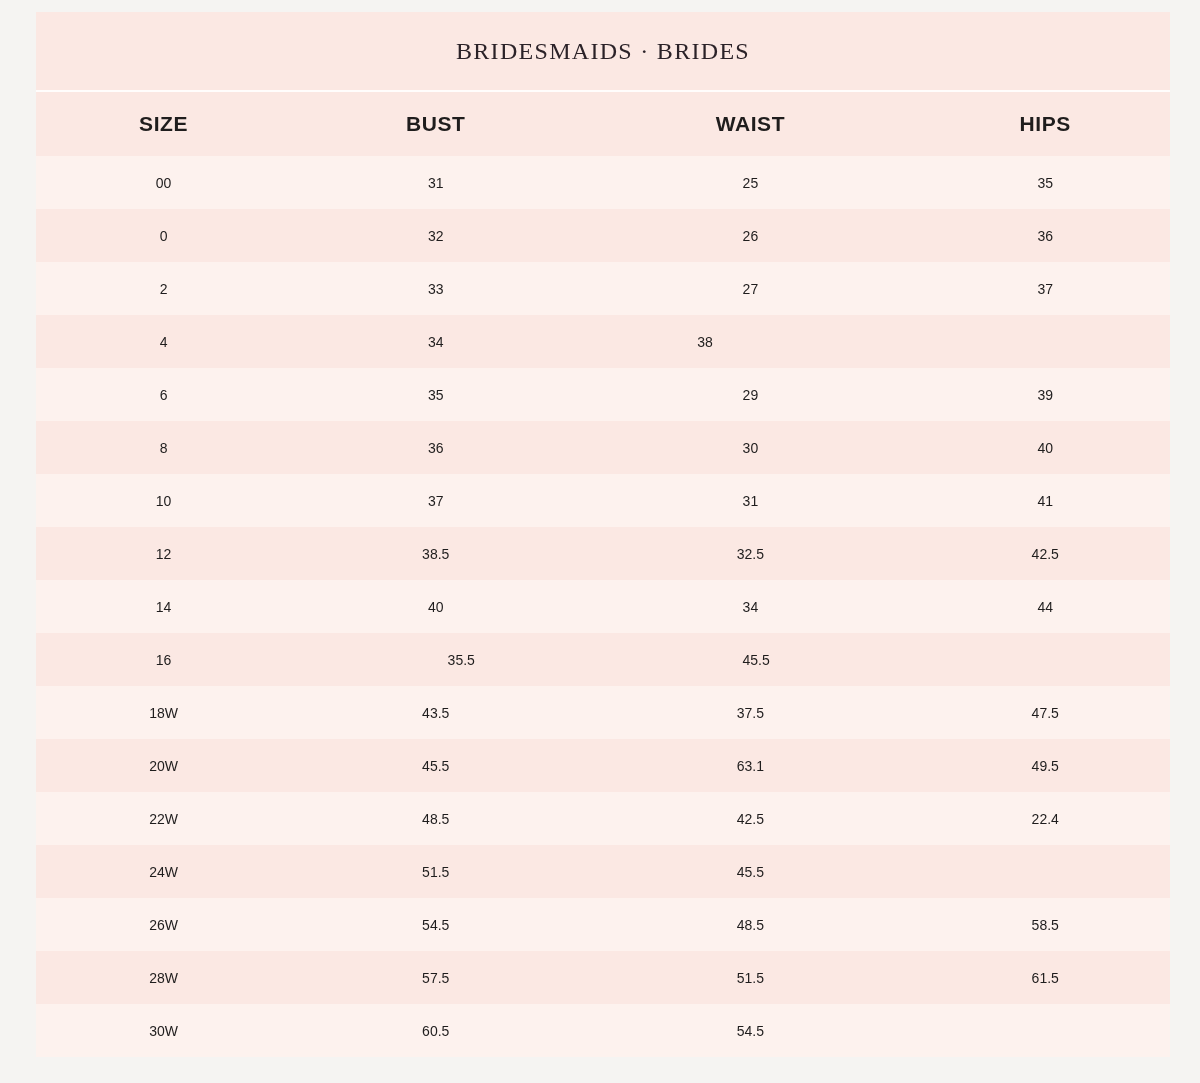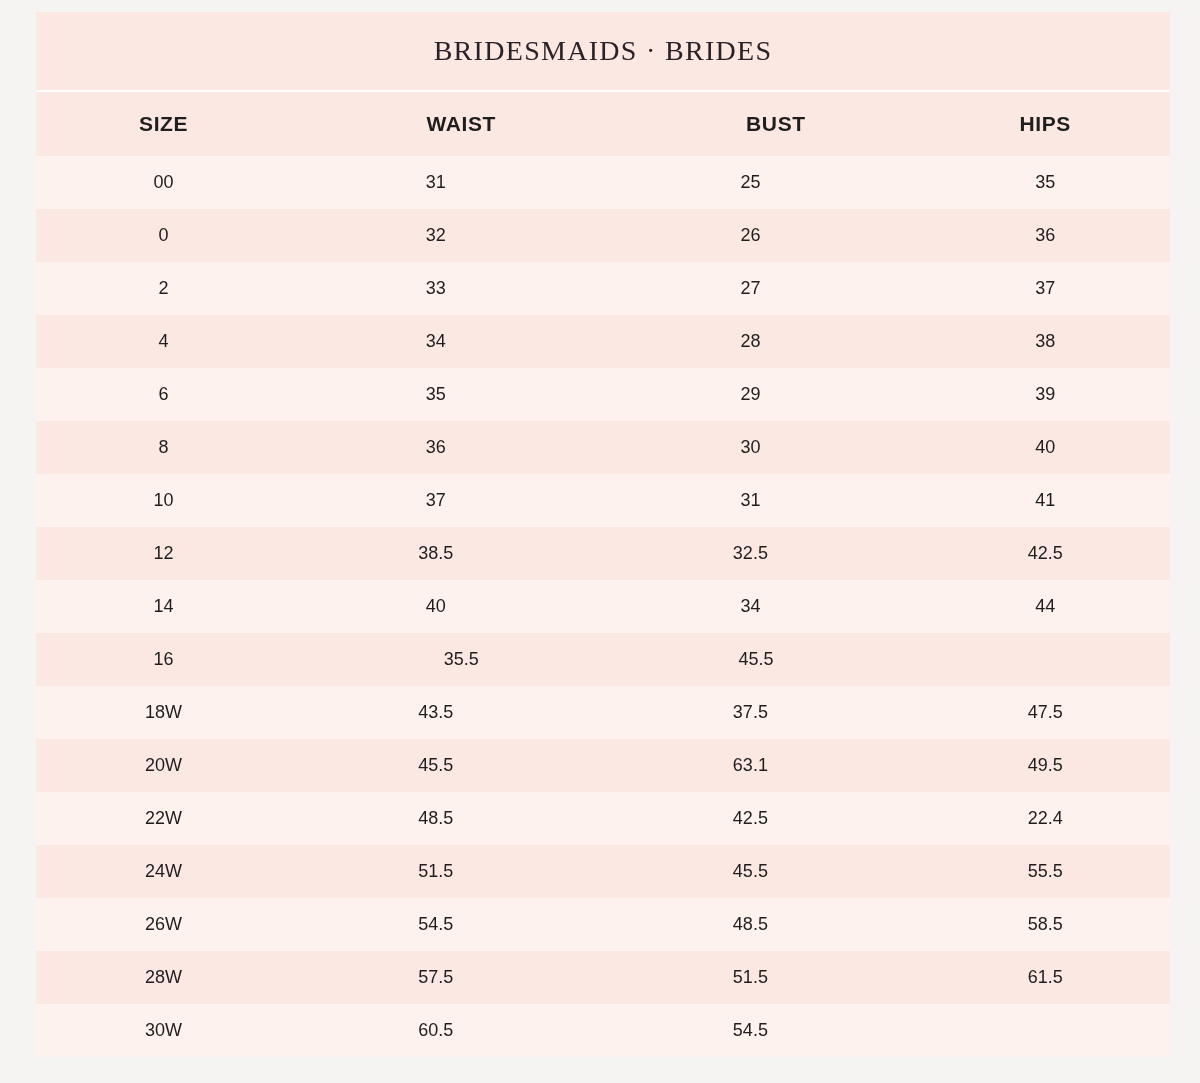--- a/index.html
+++ b/index.html
@@ -19,21 +19,21 @@
   }
   .title-block {
     height: 78px;
     background: var(--band-dark, #fbe8e3);
     display: flex;
     align-items: center;
     justify-content: center;
   }
   .title-text {
     font-family: "Liberation Serif", serif;
-    font-size: 28px;
+    font-size: 24px;
     letter-spacing: 1.3px;
     color: var(--title-text, #2b2228);
     white-space: nowrap;
   }
   .divider {
     height: 2px;
     background: var(--divider, #fffdfc);
   }
   .row {
     display: flex;
@@ -44,43 +44,43 @@
     background: var(--band-dark, #fbe8e3);
   }
   .header-cell {
     font-weight: bold;
     font-size: 21px;
     letter-spacing: 0.6px;
     color: var(--text, #1f1d1d);
   }
   .data-row {
     height: 53px;
-    font-size: 18px;
+    font-size: 14px;
     color: var(--text, #1f1d1d);
   }
   .data-row:nth-child(odd)  { background: var(--band-light, #fdf2ee); }
   .data-row:nth-child(even) { background: var(--band-dark, #fbe8e3); }
   .cell { text-align: center; }
   .col-size  { width: 22.5%; }
   .col-bust  { width: 25.5%; }
   .col-waist { width: 30%;   }
   .col-hips  { width: 22%;   }
 </style>
 </head>
 <body>
 
 <div class="stage">
   <div class="title-block">
     <span class="title-text">BRIDESMAIDS · BRIDES</span>
   </div>
   <div class="divider"></div>
   <div class="row header-row">
     <div class="cell header-cell col-size">SIZE</div>
+    <div class="cell header-cell col-bust">BUST</div>
     <div class="cell header-cell col-waist">WAIST</div>
-    <div class="cell header-cell col-bust">BUST</div>
     <div class="cell header-cell col-hips">HIPS</div>
   </div>
   <div id="table-body">
       <div class="row data-row">
         <div class="cell col-size">00</div>
         <div class="cell col-bust">31</div>
         <div class="cell col-waist">25</div>
         <div class="cell col-hips">35</div>
       </div>
       <div class="row data-row">
@@ -91,21 +91,20 @@
       </div>
       <div class="row data-row">
         <div class="cell col-size">2</div>
         <div class="cell col-bust">33</div>
         <div class="cell col-waist">27</div>
         <div class="cell col-hips">37</div>
       </div>
       <div class="row data-row">
         <div class="cell col-size">4</div>
         <div class="cell col-bust">34</div>
-        <div class="cell col-waist">28</div>
         <div class="cell col-hips">38</div>
       </div>
       <div class="row data-row">
         <div class="cell col-size">6</div>
         <div class="cell col-bust">35</div>
         <div class="cell col-waist">29</div>
         <div class="cell col-hips">39</div>
       </div>
       <div class="row data-row">
         <div class="cell col-size">8</div>
@@ -151,21 +150,20 @@
       <div class="row data-row">
         <div class="cell col-size">22W</div>
         <div class="cell col-bust">48.5</div>
         <div class="cell col-waist">42.5</div>
         <div class="cell col-hips">22.4</div>
       </div>
       <div class="row data-row">
         <div class="cell col-size">24W</div>
         <div class="cell col-bust">51.5</div>
         <div class="cell col-waist">45.5</div>
-        <div class="cell col-hips">55.5</div>
       </div>
       <div class="row data-row">
         <div class="cell col-size">26W</div>
         <div class="cell col-bust">54.5</div>
         <div class="cell col-waist">48.5</div>
         <div class="cell col-hips">58.5</div>
       </div>
       <div class="row data-row">
         <div class="cell col-size">28W</div>
         <div class="cell col-bust">57.5</div>

